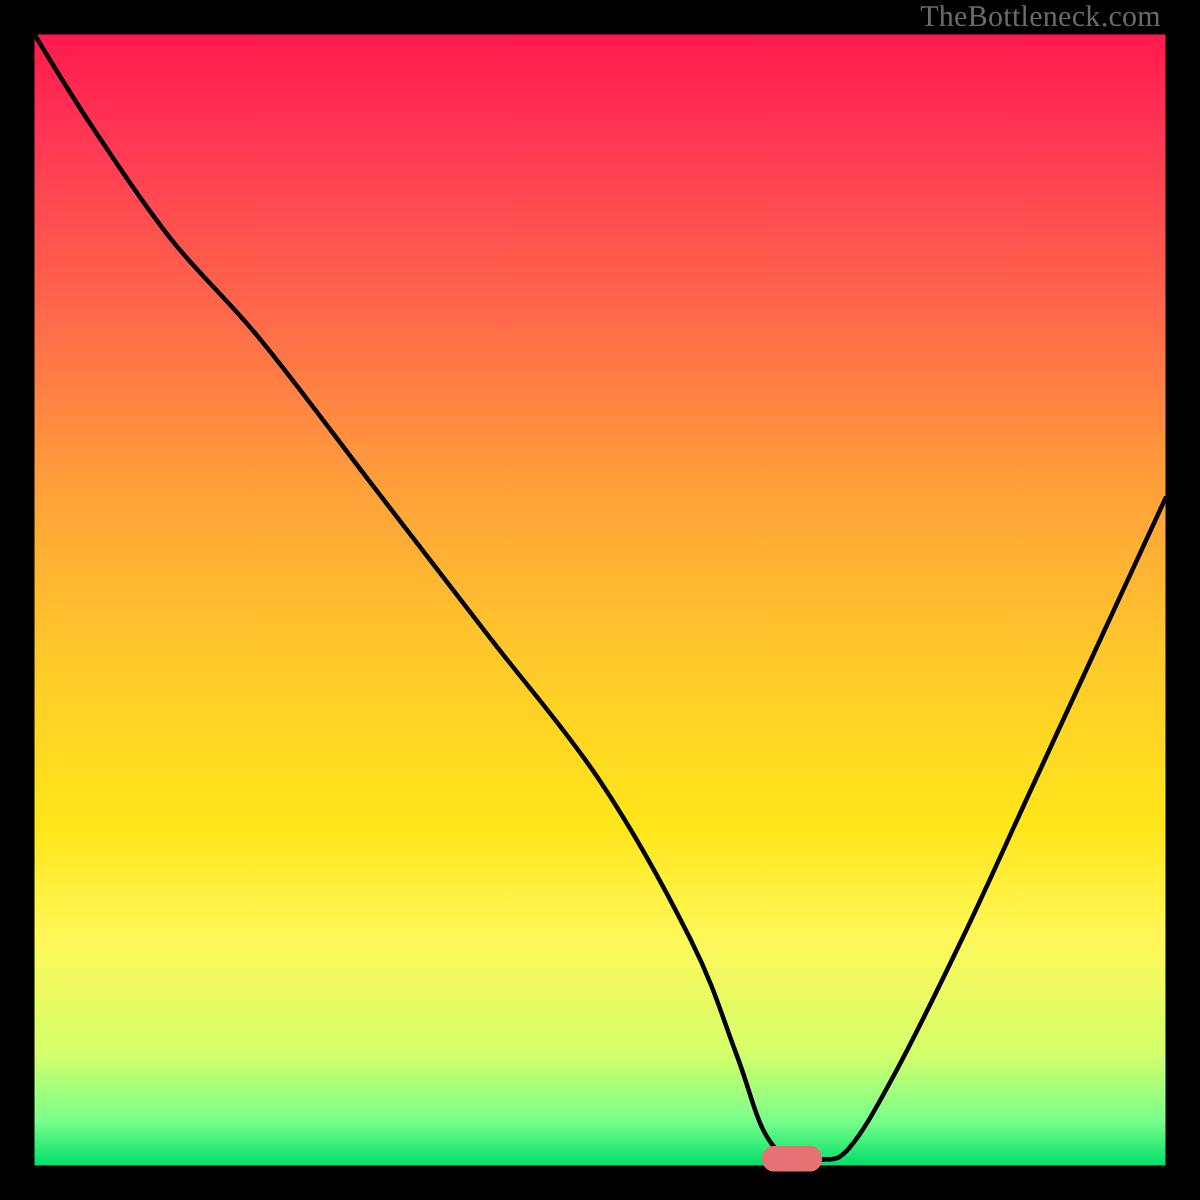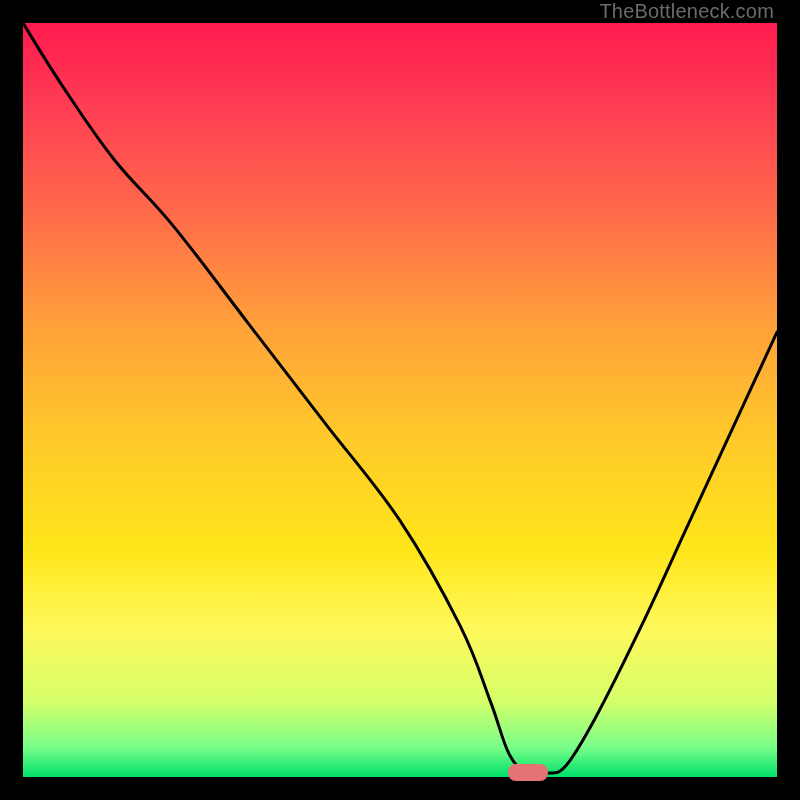--- a/index.html
+++ b/index.html
@@ -26,21 +26,21 @@
       #fff85a 80%,
       #d5ff6a 90%,
       #7aff8a 96%,
       #00e06a 100%
     );
   }
   .watermark {
     position: absolute;
     top: 0px;
     right: 26px;
-    font-family: Liberation Sans, sans-serif;
+    font-family: Liberation Serif, serif;
     font-size: 20px;
     color: #6b6b6b;
     font-weight: 500;
     letter-spacing: 0.2px;
     user-select: none;
   }
   svg.curve {
     position: absolute;
     left: 0;
     top: 0;

